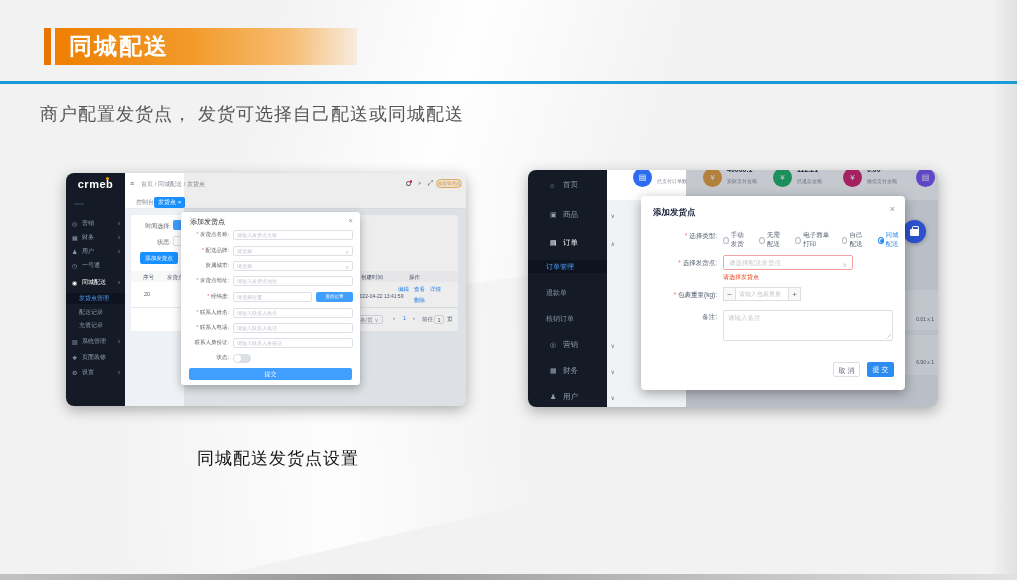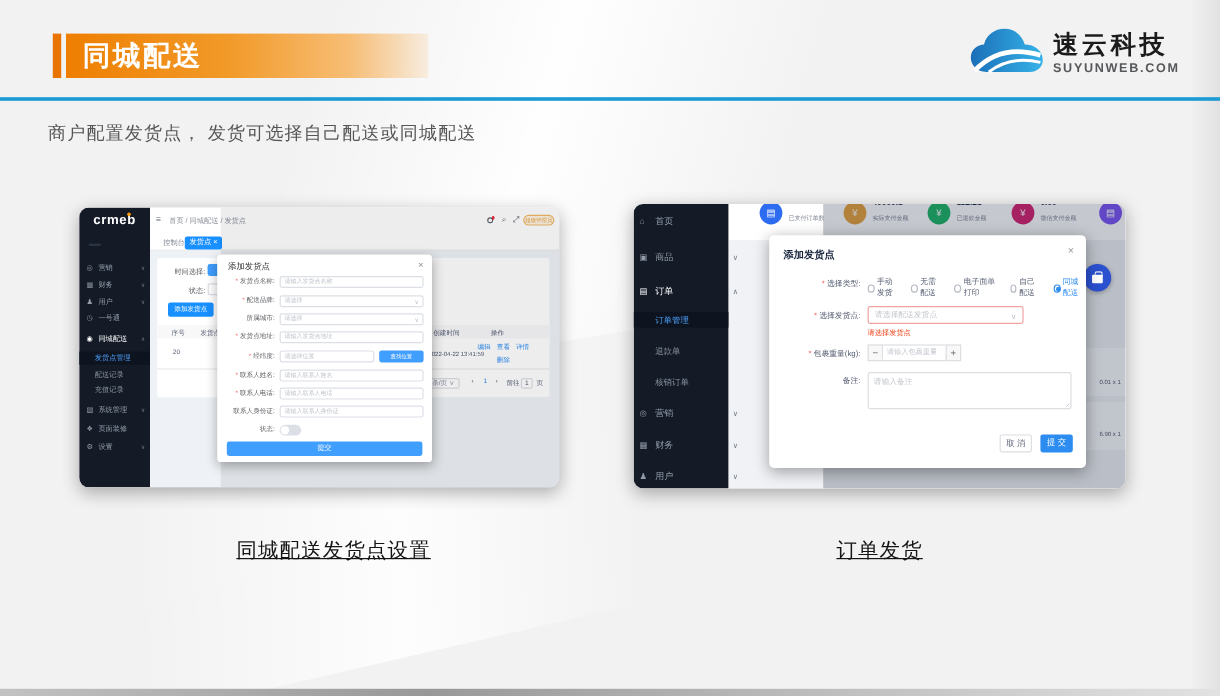--- a/index.html
+++ b/index.html
@@ -19,22 +19,22 @@
   
   .accent-bar { position:absolute; left:44px; top:28px; width:7px; height:37px; background:#e97500; }
   .banner { position:absolute; left:55px; top:28px; width:302px; height:37px;
          background:linear-gradient(90deg,#ee7f02 0%,#f29a29 45%,#f7bd74 78%,rgba(248,205,150,.25) 100%);
          color:#fff; font-size:23px; font-weight:bold; line-height:37px; padding-left:14px; letter-spacing:2px; }
   .blue-line { position:absolute; left:0; top:81px; width:100%; height:3px; background:#1b9ad5; }
   .logo { position:absolute; top:22px; right:34px; display:flex; align-items:center; gap:8px; }
   .logo-text { display:flex; flex-direction:column; }
   .brand-name { font-size:21px; font-weight:bold; color:#1b1b1b; letter-spacing:3px; }
   .brand-domain { font-size:10.5px; color:#57585a; font-weight:bold; letter-spacing:1.4px; }
-  .subtitle { position:absolute; left:40px; top:102px; font-size:15px; color:#565656; letter-spacing:1px; }
-  .caption { position:absolute; top:447px; font-size:17px; color:#141414; text-align:center; letter-spacing:1px;text-decoration:underline; }
+  .subtitle { position:absolute; left:40px; top:102px; font-size:18px; color:#565656; letter-spacing:1px; }
+  .caption { position:absolute; top:447px; font-size:17px; color:#141414; text-align:center; letter-spacing:1px; }
 
   
   .shot { position:absolute; border-radius:8px; box-shadow:0 4px 14px rgba(0,0,0,.3); overflow:hidden; background:#fff; }
   #shot-left  { left:66px; top:173px; width:400px; height:233px; }
   #shot-right { left:528px; top:170px; width:410px; height:237px; }
 
   
   .lsb { position:absolute; left:0; top:0; width:59px; height:100%; background:#141b27; z-index:2; }
   .crmeb { position:absolute; left:0; top:5px; width:59px; text-align:center; color:#fff; font-size:11px; font-weight:bold; letter-spacing:.5px; }
   .crmeb i { position:absolute; top:-1px; margin-left:-7px; width:3px; height:3px; background:#ff9c00; border-radius:50%; font-style:normal; }
@@ -93,21 +93,21 @@
   .lin.short { width:79px; }
   .lfind { position:absolute; left:135px; top:0; width:37px; height:10px; background:#409eff; border-radius:2px;
            color:#fff; font-size:4.5px; text-align:center; line-height:10px; }
   .ltoggle { position:absolute; left:52px; top:1px; width:18px; height:9px; background:#dcdfe6; border-radius:5px; }
   .ltoggle::after { content:""; position:absolute; left:1px; top:1px; width:7px; height:7px; background:#fff; border-radius:50%; }
   .lsubmit { position:absolute; left:8px; top:156px; width:163px; height:12px; background:#409eff; border-radius:2px;
              color:#fff; font-size:6px; text-align:center; line-height:12px; }
 
   
   .rsb { position:absolute; left:0; top:0; width:79px; height:100%; background:#141b27; z-index:2; }
-  .rmi { position:absolute; left:0; width:93px; height:14px; padding-left:5px; display:flex; align-items:center; gap:4px;
+  .rmi { position:absolute; left:0; width:93px; height:14px; padding-left:22px; display:flex; align-items:center; gap:4px;
          color:#939caa; font-size:7.5px; }
   .rmi .rico { font-size:7px; width:9px; }
   .rmi .rchev { position:absolute; right:6px; font-size:6px; color:#6a7482; }
   .rmi.act { color:#fff; }
   .rsub { position:absolute; left:0; width:79px; height:13px; padding-left:18px; display:flex; align-items:center;
           color:#8a93a1; font-size:7px; }
   .rsub.act { color:#4d9ef7; background:#0d1420; }
   .rmain { position:absolute; left:79px; top:0; right:0; bottom:0; background:#f0f2f5; }
   .rstats { position:absolute; left:0; top:-14px; right:0; height:44px; background:#fff; }
   .rcard { position:absolute; top:0; }
@@ -156,37 +156,20 @@
 <body>
 
 <div class="slide">
   <div class="sw1"></div>
   <div class="sw2"></div>
   <div class="right-shade"></div>
 
   <div class="accent-bar"></div>
   <div class="banner">同城配送</div>
   <div class="blue-line"></div>
-  <div class="logo">
-    <svg width="62" height="42" viewBox="0 0 62 42">
-      <defs>
-          <linearGradient id="cg" x1="0" y1="0" x2="1" y2="0">
-        <stop offset="0" stop-color="#1b6fb8"></stop>
-            <stop offset="1" stop-color="#36b3e8"></stop>
-      </linearGradient>
-        </defs>
-      <path d="M14 38 C6 38 1 32 1 26 C1 19 7 15 12 15 C14 7 21 2 29 2 C38 2 44 8 46 15 C54 15 61 20 61 28 C61 34 56 38 50 38 Z" fill="url(#cg)"></path>
-      <path d="M4 37 Q26 14 59 24" stroke="#fff" stroke-width="4" fill="none"></path>
-      <path d="M16 38 Q34 24 59 30" stroke="#fff" stroke-width="2.5" fill="none"></path>
-    </svg>
-    <div class="logo-text">
-      <span class="brand-name">速云科技</span>
-      <span class="brand-domain">SUYUNWEB.COM</span>
-    </div>
-  </div>
   <div class="subtitle">商户配置发货点， 发货可选择自己配送或同城配送</div>
 
   <div class="shot" id="shot-left">
     <div class="lsb">
       <div class="crmeb"><span>crmeb</span><i></i></div>
       <div class="ldash"></div>
       <div class="lmi" style="top:44px">
         <span class="lico">◎</span>
         <span>营销</span>
         <span class="lchev">∨</span>
@@ -439,16 +422,15 @@
 
       <span class="rlab" style="top:117px">备注:</span>
       <div class="rta">请输入备注</div>
 
       <span class="rbtn rcancel">取 消</span>
       <span class="rbtn rsubmit">提 交</span>
     </div>
   </div>
 
   <div class="caption" style="left:78px;width:400px">同城配送发货点设置</div>
-  <div class="caption" style="left:528px;width:410px">订单发货</div>
 
   <div class="bottom-bar"></div>
 </div>
 
 </body></html>

